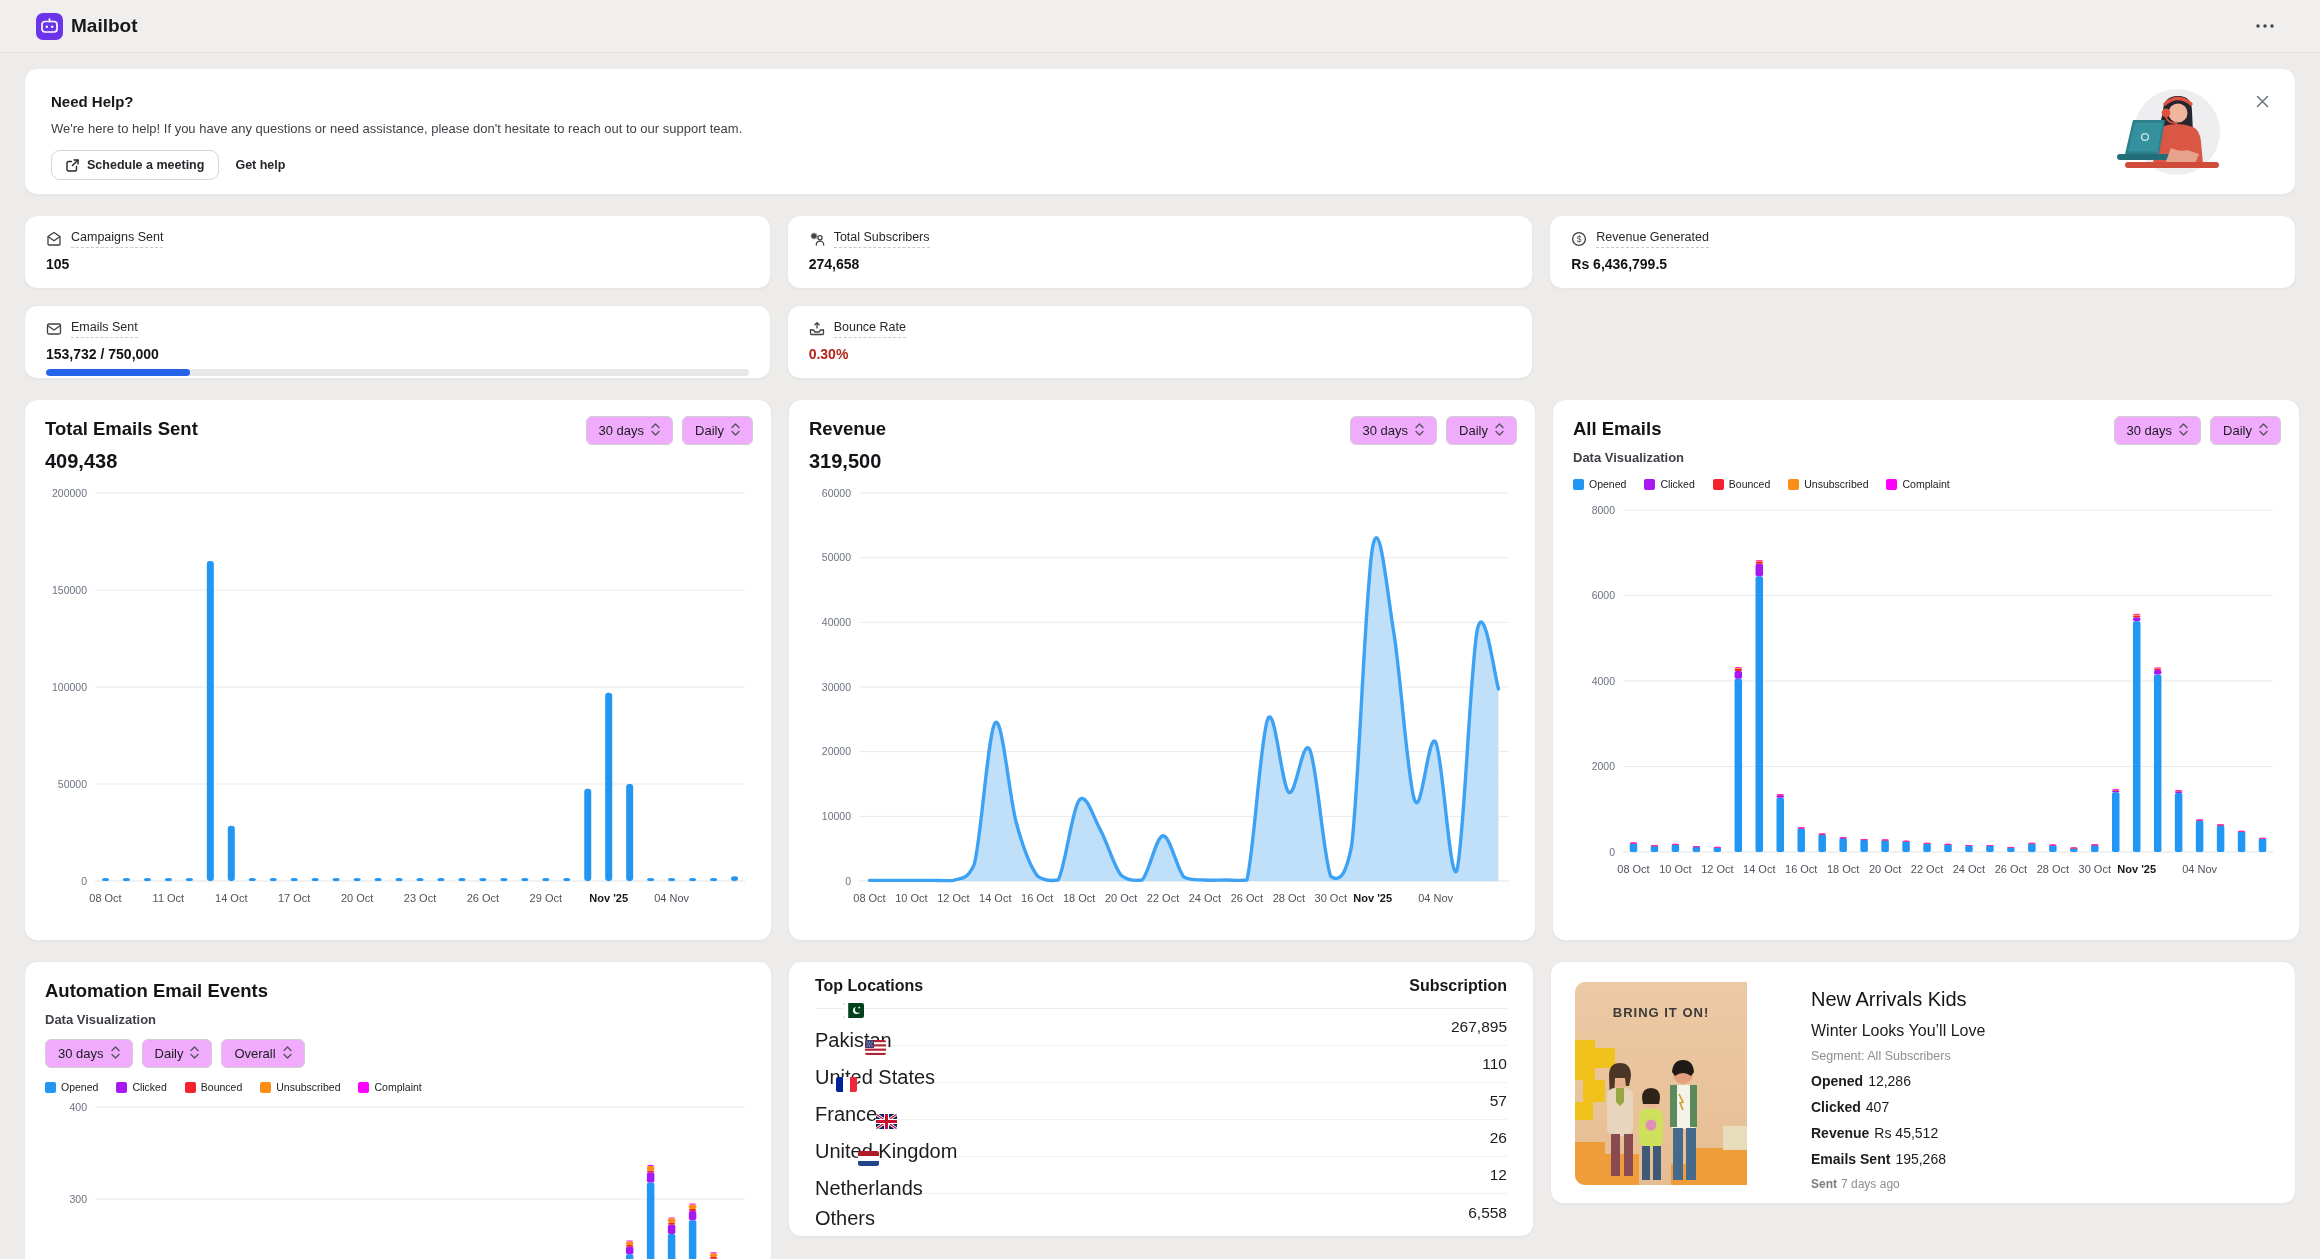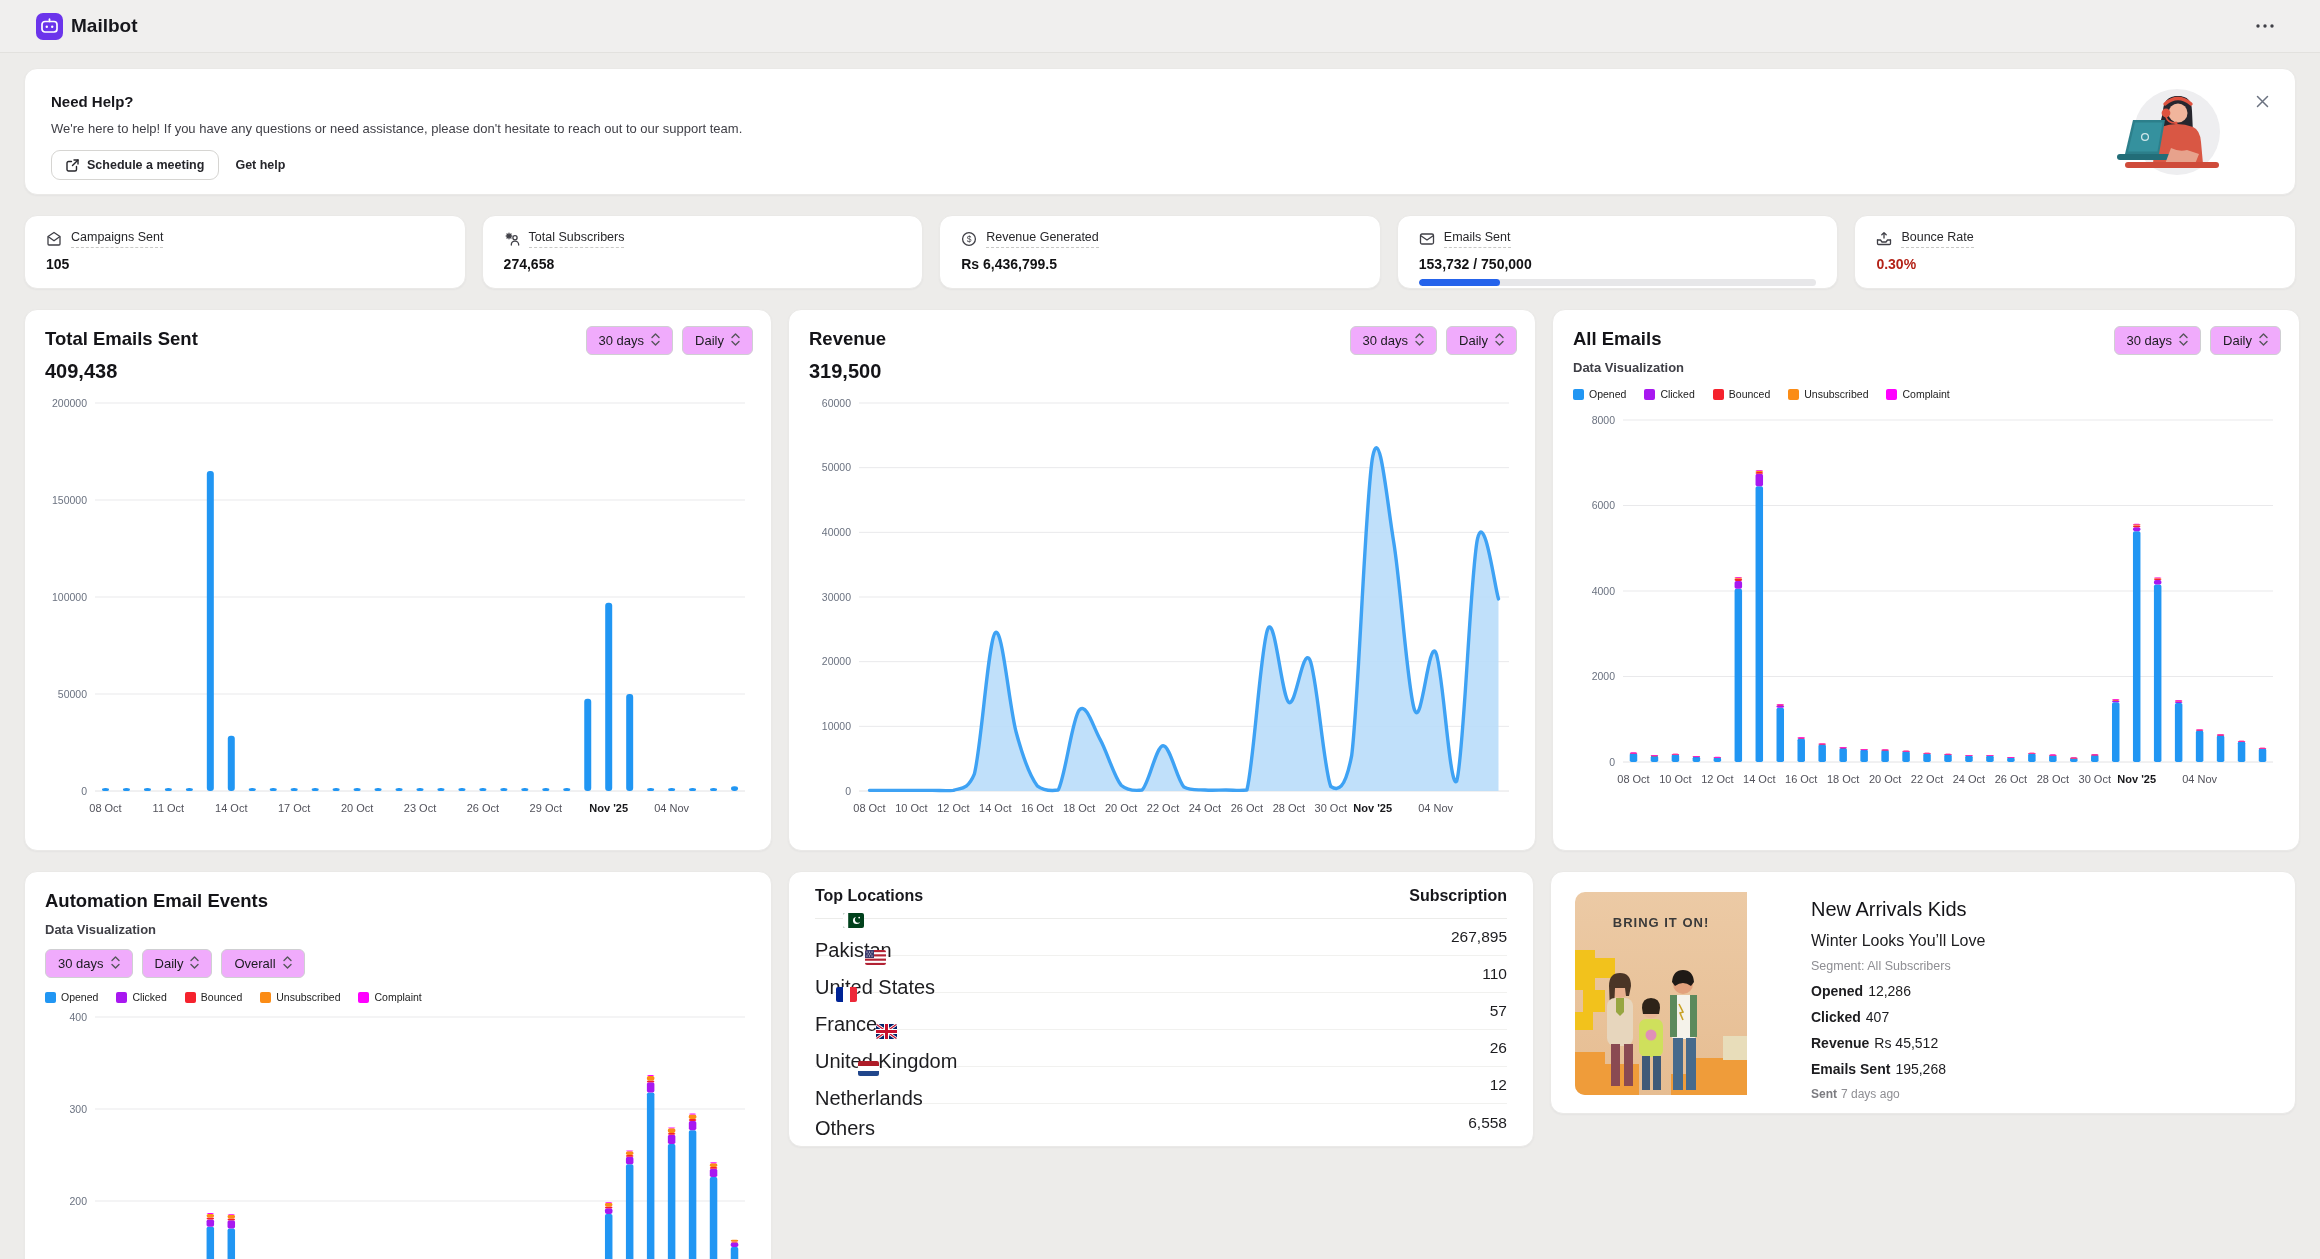--- a/index.html
+++ b/index.html
@@ -30,21 +30,21 @@
   .btn-outline {
     display:inline-flex; align-items:center; gap:8px; cursor:pointer;
     border:1px solid #d6d5d2; border-radius:9px; background:#fff;
     padding:7px 14px; font-size:12.5px; font-weight:600; color:#26262b;
     font-family:inherit;
   }
   .btn-ghost { border:none; background:none; font-size:12.5px; font-weight:600; color:#26262b; cursor:pointer; font-family:inherit; }
   .banner-illu { position:absolute; right:62px; top:13px; }
   .banner-close { position:absolute; top:22px; right:22px; border:none; background:none; cursor:pointer; padding:4px; }
   
-  .stats-row { display:grid; grid-template-columns:repeat(5,1fr); gap:16px; margin-bottom:20px; }
+  .stats-row { display:grid; grid-template-columns:repeat(3,1fr); gap:16px; margin-bottom:20px; }
   .stat-card { height:74px; padding:14px 21px; }
   .stat-head { display:flex; align-items:center; gap:9px; }
   .stat-label { font-size:12.5px; font-weight:500; color:#27272a; border-bottom:1px dashed #c9c9c7; padding-bottom:3px; }
   .stat-value { margin-top:8px; font-size:14px; font-weight:700; color:#121214; }
   .progress { margin-top:7px; height:7px; border-radius:4px; background:#e7e7e9; overflow:hidden; width:100%; }
   .progress-fill { height:100%; border-radius:4px; }
   
   .charts-row { display:grid; grid-template-columns:repeat(3,1fr); gap:16px; margin-bottom:20px; }
   .chart-card { height:542px; padding:18px 20px; position:relative; }
   .chart-title { font-size:18.5px; font-weight:700; color:#141418; }

